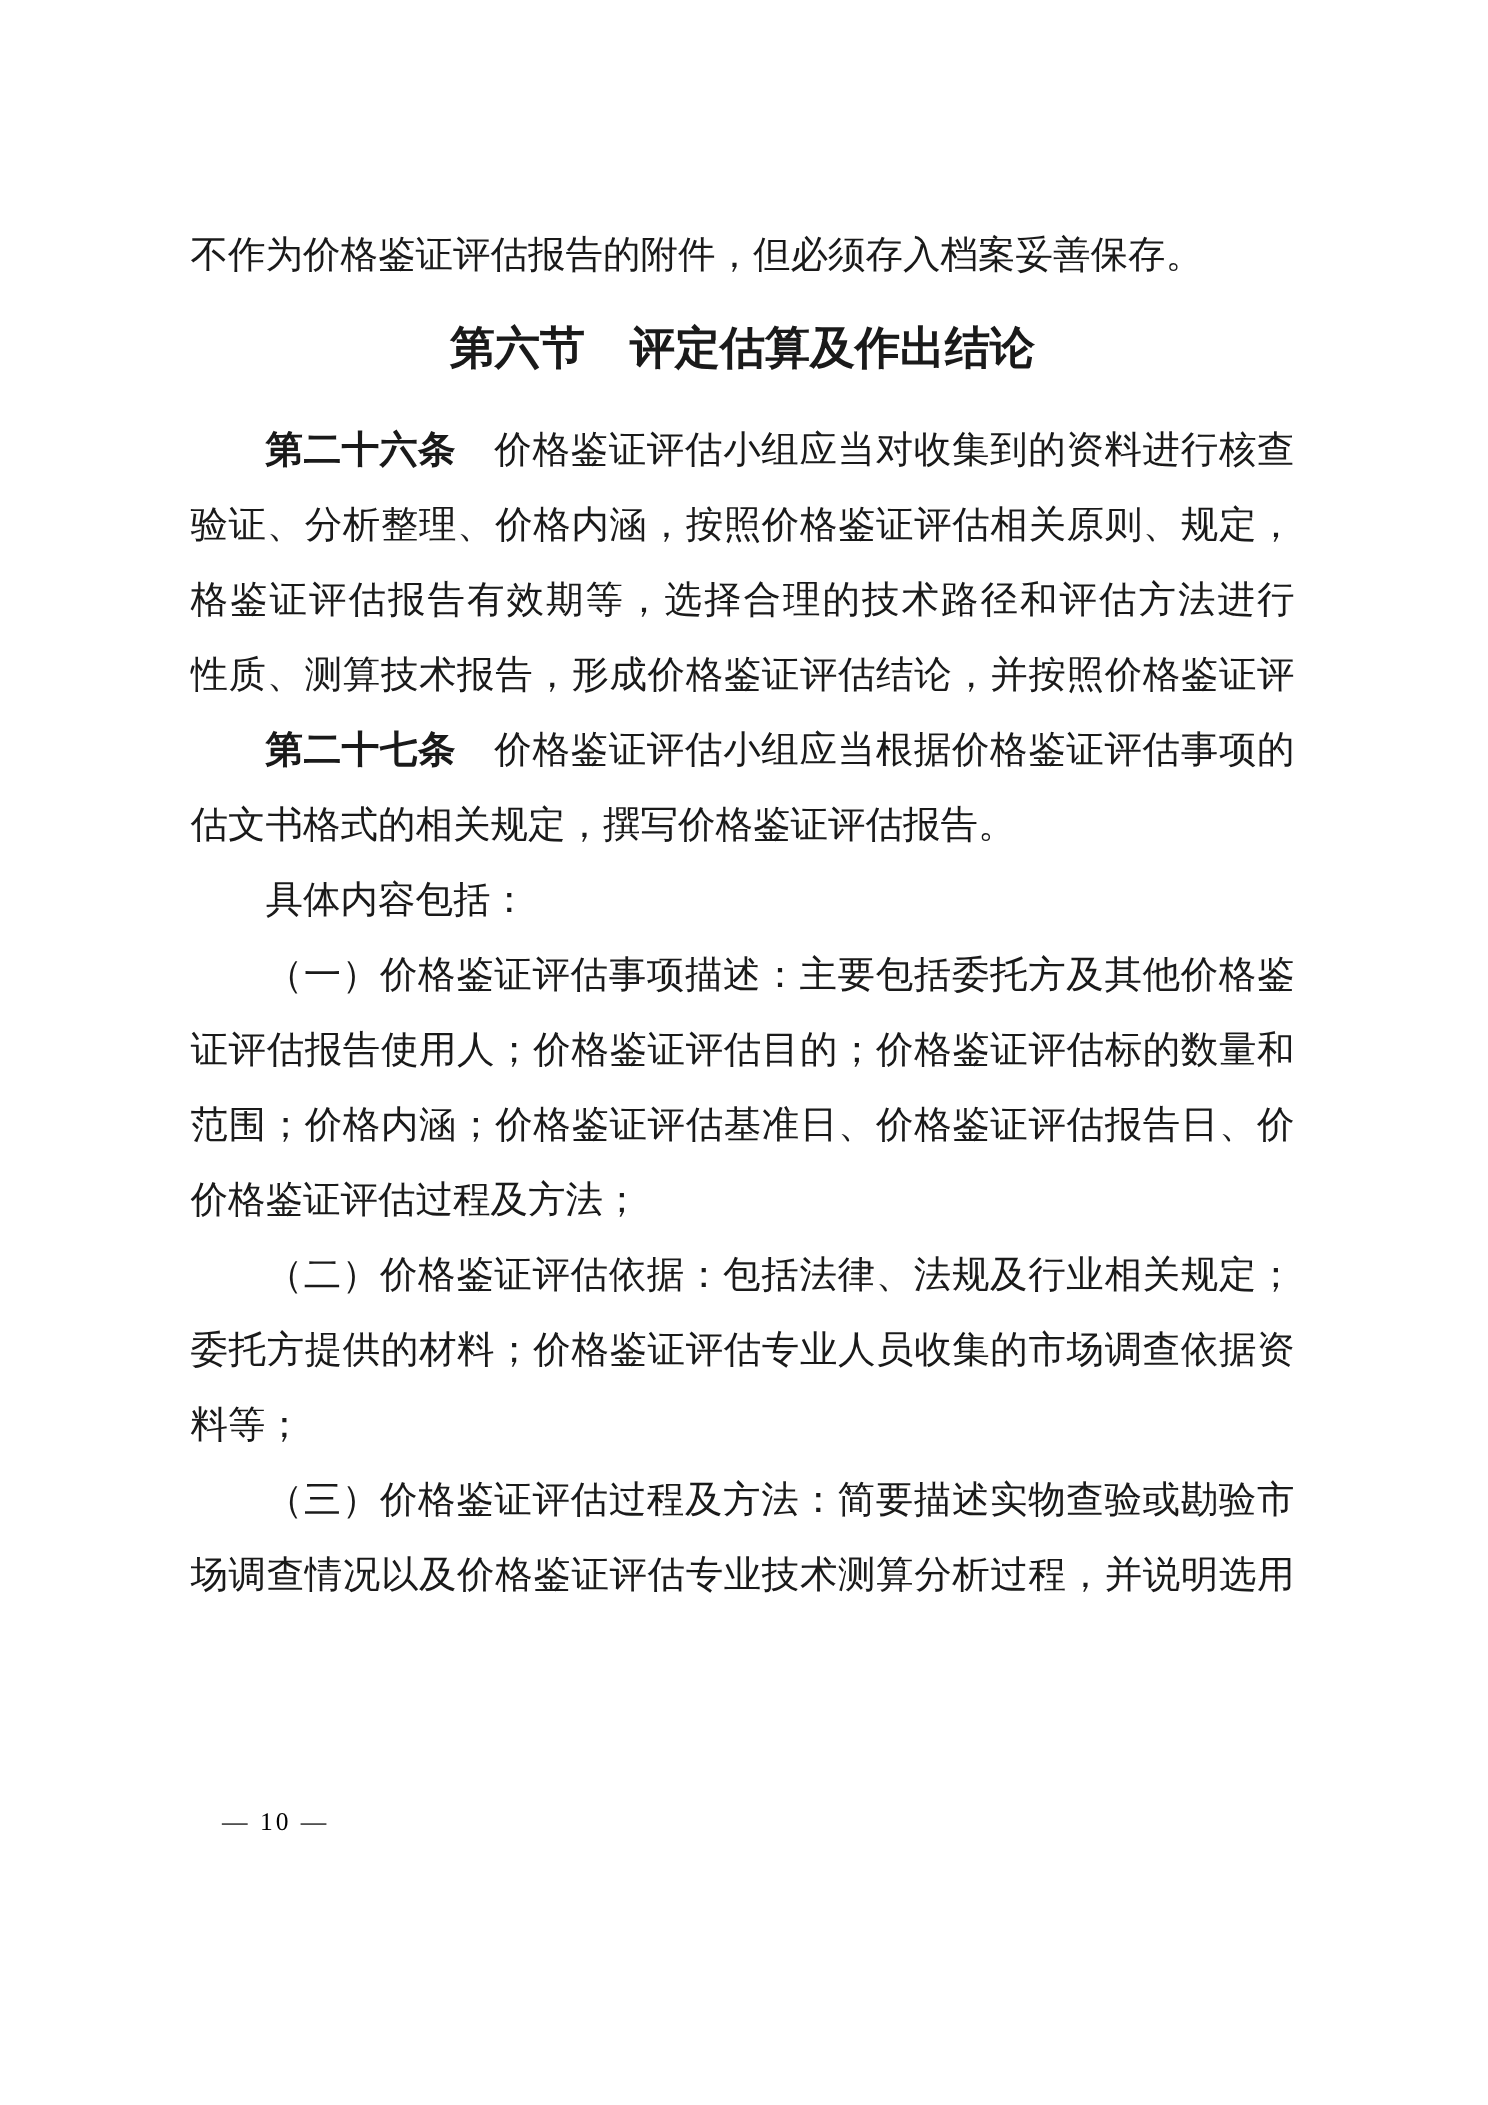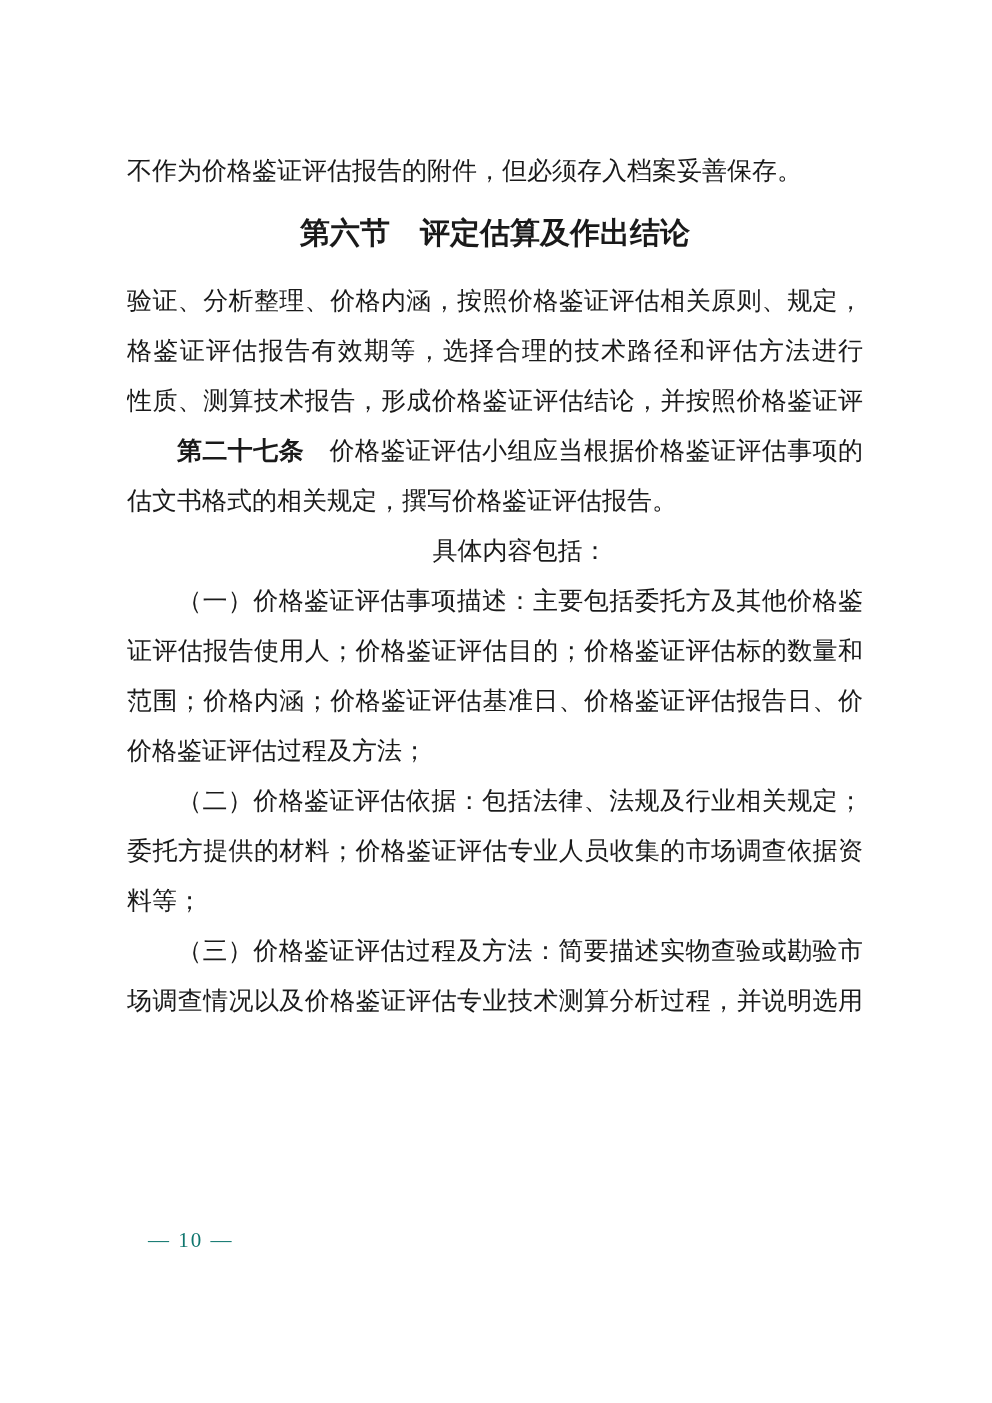--- a/index.html
+++ b/index.html
@@ -31,58 +31,58 @@
     height: 50px;
     line-height: 50px;
     overflow: hidden;
   }
   .line.fill {
     text-align: justify;
     text-align-last: justify;
   }
   .line.indent {
     text-indent: 2em;
-    text-align: center;
   }
   .para.heading {
     margin: 12px 0 18px 0;
     text-align: center;
     font-weight: bold;
     font-size: 30px;
   }
   .para.heading .line {
     height: 50px;
     line-height: 50px;
   }
   b {
     font-weight: bold;
   }
   .footer {
     position: absolute;
     left: 148px;
-    top: 1225px;
+    top: 1200px;
     height: 30px;
     line-height: 30px;
-    font-size: 21px;
+    font-size: 17px;
     letter-spacing: 2px;
-    color: #0f766e;
+    color: #000000;
   }
 </style>
 </head>
 <body>
 
 <div class="page">
   <div class="text-block" id="text-block">
       <div class="para">
         <div class="line">不作为价格鉴证评估报告的附件，但必须存入档案妥善保存。</div>
       </div>
       <div class="para heading">
         <div class="line">第六节　评定估算及作出结论</div>
       </div>
       <div class="para">
+        <div class="line fill indent"><b>第二十六条</b>　价格鉴证评估小组应当对收集到的资料进行核查</div>
         <div class="line fill">验证、分析整理、价格内涵，按照价格鉴证评估相关原则、规定，</div>
         <div class="line fill">格鉴证评估报告有效期等，选择合理的技术路径和评估方法进行</div>
       </div>
       <div class="para">
         <div class="line fill">性质、测算技术报告，形成价格鉴证评估结论，并按照价格鉴证评</div>
         <div class="line fill indent"><b>第二十七条</b>　价格鉴证评估小组应当根据价格鉴证评估事项的</div>
         <div class="line">估文书格式的相关规定，撰写价格鉴证评估报告。</div>
       </div>
       <div class="para">
       </div>

